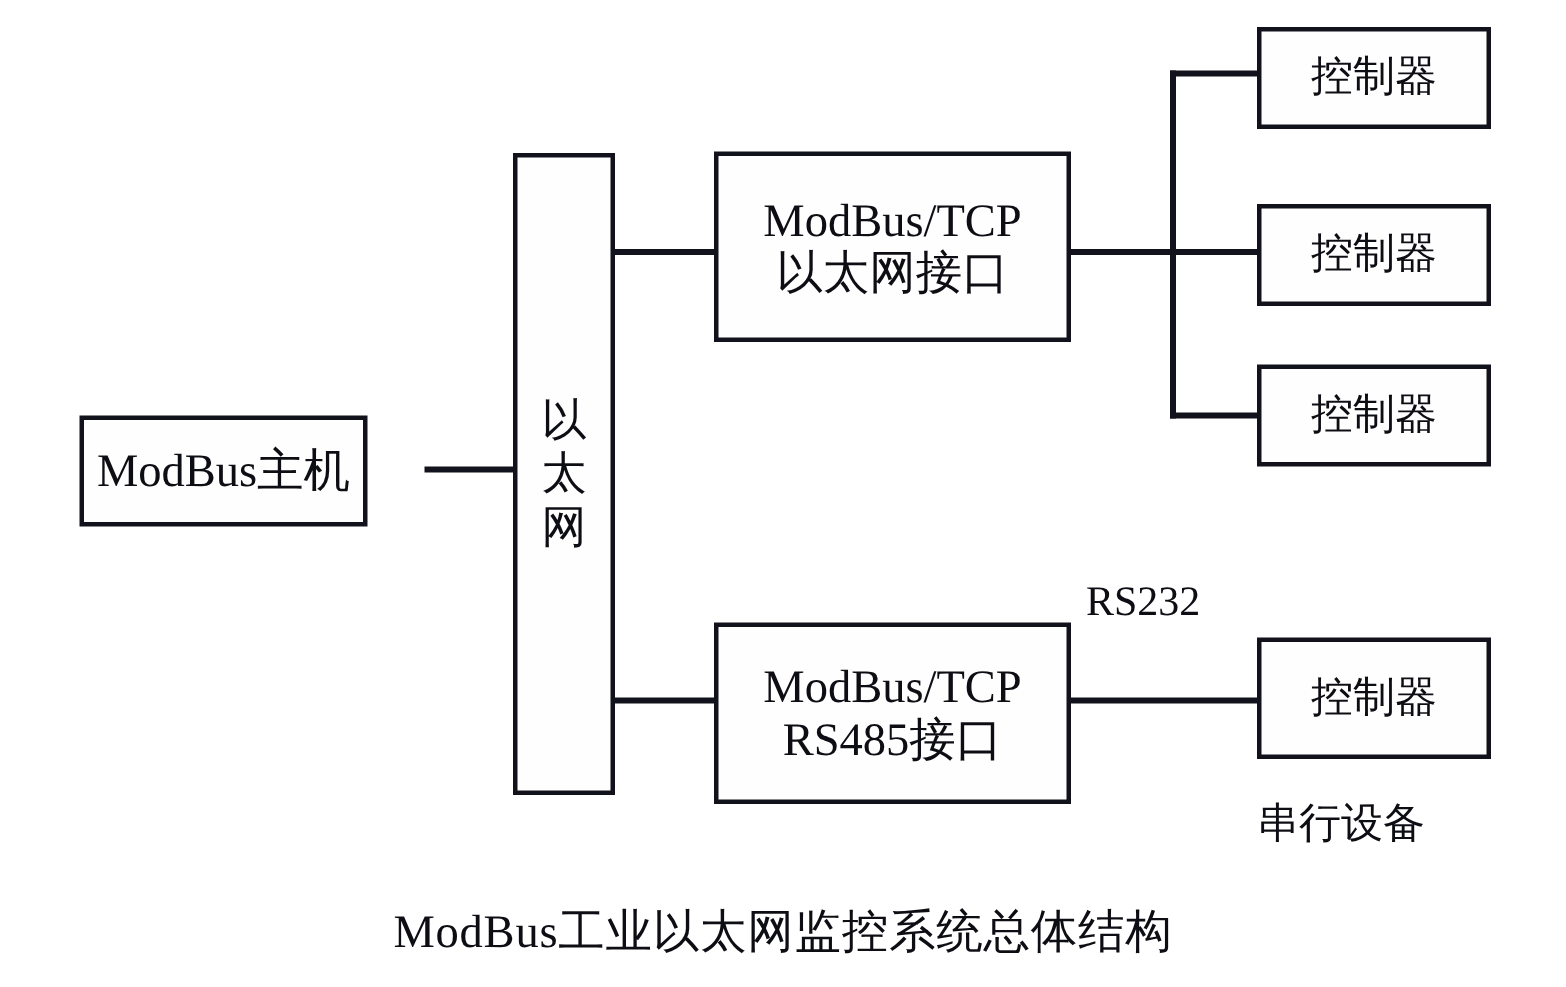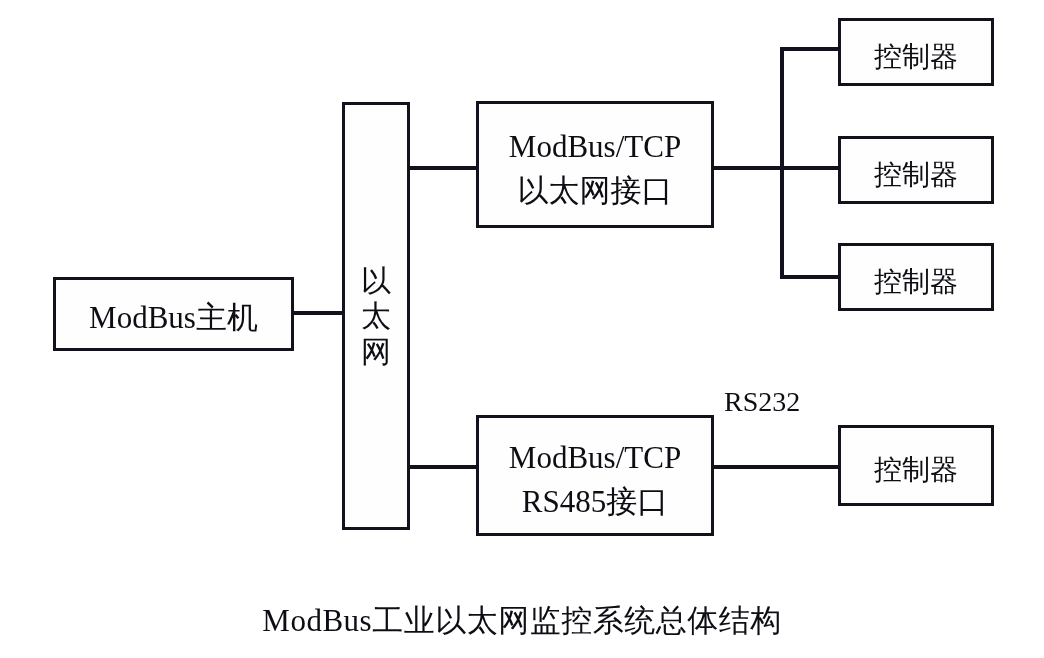--- a/index.html
+++ b/index.html
@@ -21,21 +21,21 @@
     border: 3px solid #12121c;
     background: #fefefe;
     display: flex;
     flex-direction: column;
     align-items: center;
     justify-content: center;
     text-align: center;
     color: #0d0d14;
     line-height: 1.12;
   }
-  .box .ln { display: block; white-space: nowrap; margin-top: 9px; }
+  .box .ln { display: block; white-space: nowrap; }
   .line {
     position: absolute;
     background: #12121c;
   }
   .h { height: 4px; }
   .v { width: 4px; }
   .label {
     position: absolute;
     color: #0d0d14;
     white-space: nowrap;
@@ -46,21 +46,21 @@
     flex-direction: column;
     align-items: center;
     justify-content: center;
     width: 100%;
     height: 100%;
     line-height: 1.18;
   }
   .vert-text span { display: block; }
 
   
-  #box-host    { left: 53px;  top: 277px; width: 241px; height: 74px;  font-size: 31px; }
+  #box-host    { left: 53px;  top: 277px; width: 192px; height: 74px;  font-size: 31px; }
   #box-eth     { left: 342px; top: 102px; width: 68px;  height: 428px; font-size: 30px; }
   #box-tcp-eth { left: 476px; top: 101px; width: 238px; height: 127px; font-size: 31px; }
   #box-tcp-485 { left: 476px; top: 415px; width: 238px; height: 121px; font-size: 31px; }
   #box-ctl-1   { left: 838px; top: 18px;  width: 156px; height: 68px;  font-size: 28px; }
   #box-ctl-2   { left: 838px; top: 136px; width: 156px; height: 68px;  font-size: 28px; }
   #box-ctl-3   { left: 838px; top: 243px; width: 156px; height: 68px;  font-size: 28px; }
   #box-ctl-ser { left: 838px; top: 425px; width: 156px; height: 81px;  font-size: 28px; }
 
   #lbl-ethernet   { left: 566px; top: 288px; font-size: 30px; }
   #lbl-rs232      { left: 724px; top: 386px; font-size: 28px; }
@@ -125,16 +125,17 @@
     <span class="ln">控制器</span>
   </div>
 
   <div class="box" id="box-ctl-ser">
     <span class="ln">控制器</span>
   </div>
 
 
   <div class="label" id="lbl-rs232">RS232</div>
 
+  <div class="label" id="lbl-serial-dev">串行设备</div>
 
   <div class="label" id="caption">ModBus工业以太网监控系统总体结构</div>
 
 </div>
 
 </body></html>

